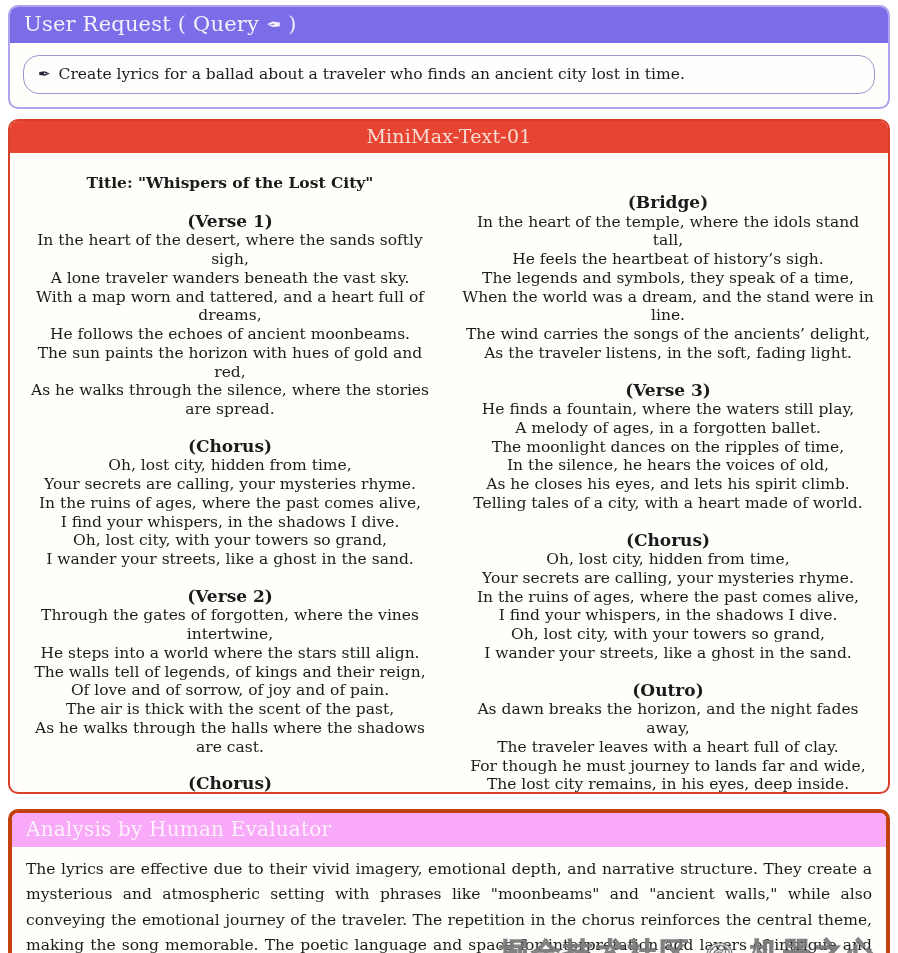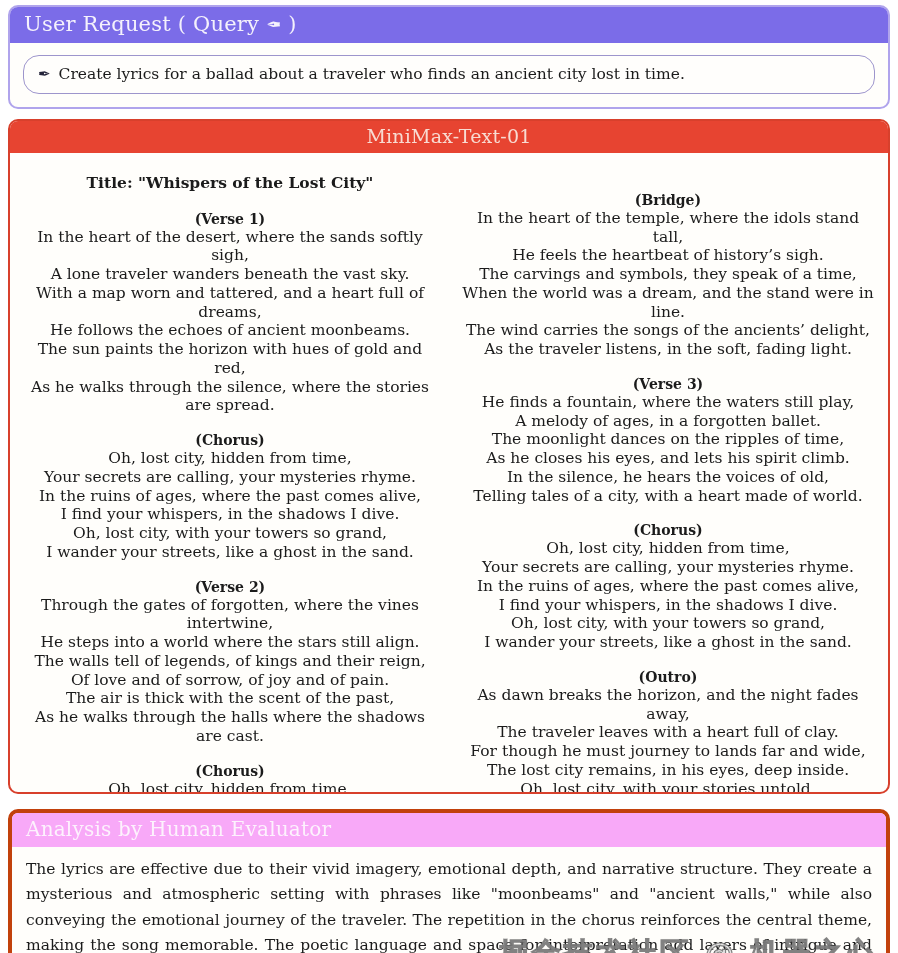--- a/index.html
+++ b/index.html
@@ -68,21 +68,21 @@
     padding: 21px 14px 10px 14px;
   }
   .lyric-title {
     font-weight: bold;
     font-size: 15.5px;
     line-height: 1.21;
     margin-bottom: 18px;
   }
   .col-right { padding-top: 18px; }
   .lyric-block { margin-bottom: 17px; }
-  .lyric-label { font-weight: bold; font-size: 14px; line-height: 1.21; }
+  .lyric-label { font-weight: bold; font-size: 17px; line-height: 1.21; }
   .lyric-line { font-size: 15.5px; line-height: 1.21; }
 
   
   .card-analysis {
     border: 4px solid #c2410c;
     position: relative;
     height: 179px;
   }
   .hdr-pink {
     background: #f8a9f8;
@@ -167,32 +167,32 @@
               <div class="lyric-line">Oh, lost city, hidden from time,</div>
             </div>
           </div>
       </div>
       <div class="col col-right">
         <div>
             <div class="lyric-block">
               <div class="lyric-label">(Bridge)</div>
               <div class="lyric-line">In the heart of the temple, where the idols stand tall,</div>
               <div class="lyric-line">He feels the heartbeat of history’s sigh.</div>
-              <div class="lyric-line">The carvings and symbols, they speak of a time,</div>
+              <div class="lyric-line">The legends and symbols, they speak of a time,</div>
               <div class="lyric-line">When the world was a dream, and the stand were in line.</div>
               <div class="lyric-line">The wind carries the songs of the ancients’ delight,</div>
               <div class="lyric-line">As the traveler listens, in the soft, fading light.</div>
             </div>
             <div class="lyric-block">
               <div class="lyric-label">(Verse 3)</div>
               <div class="lyric-line">He finds a fountain, where the waters still play,</div>
               <div class="lyric-line">A melody of ages, in a forgotten ballet.</div>
               <div class="lyric-line">The moonlight dances on the ripples of time,</div>
+              <div class="lyric-line">In the silence, he hears the voices of old,</div>
               <div class="lyric-line">As he closes his eyes, and lets his spirit climb.</div>
-              <div class="lyric-line">In the silence, he hears the voices of old,</div>
               <div class="lyric-line">Telling tales of a city, with a heart made of world.</div>
             </div>
             <div class="lyric-block">
               <div class="lyric-label">(Chorus)</div>
               <div class="lyric-line">Oh, lost city, hidden from time,</div>
               <div class="lyric-line">Your secrets are calling, your mysteries rhyme.</div>
               <div class="lyric-line">In the ruins of ages, where the past comes alive,</div>
               <div class="lyric-line">I find your whispers, in the shadows I dive.</div>
               <div class="lyric-line">Oh, lost city, with your towers so grand,</div>
               <div class="lyric-line">I wander your streets, like a ghost in the sand.</div>

